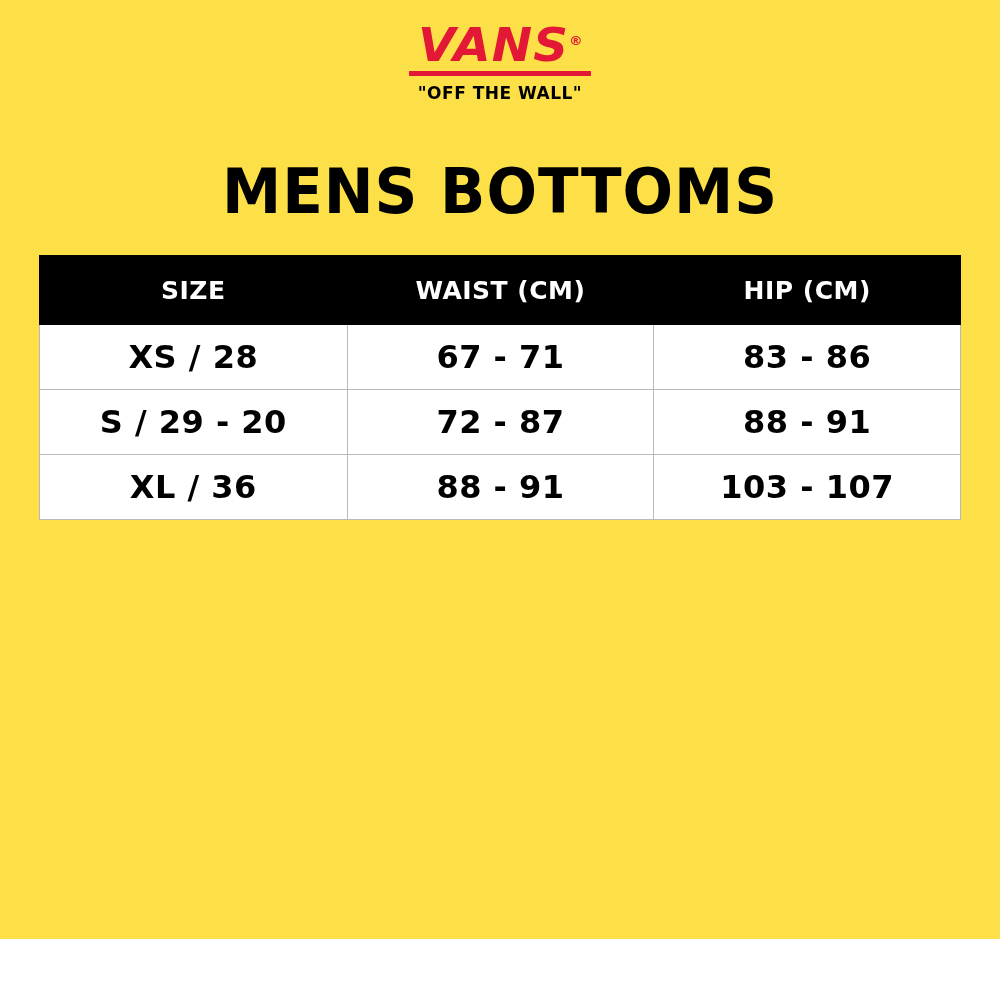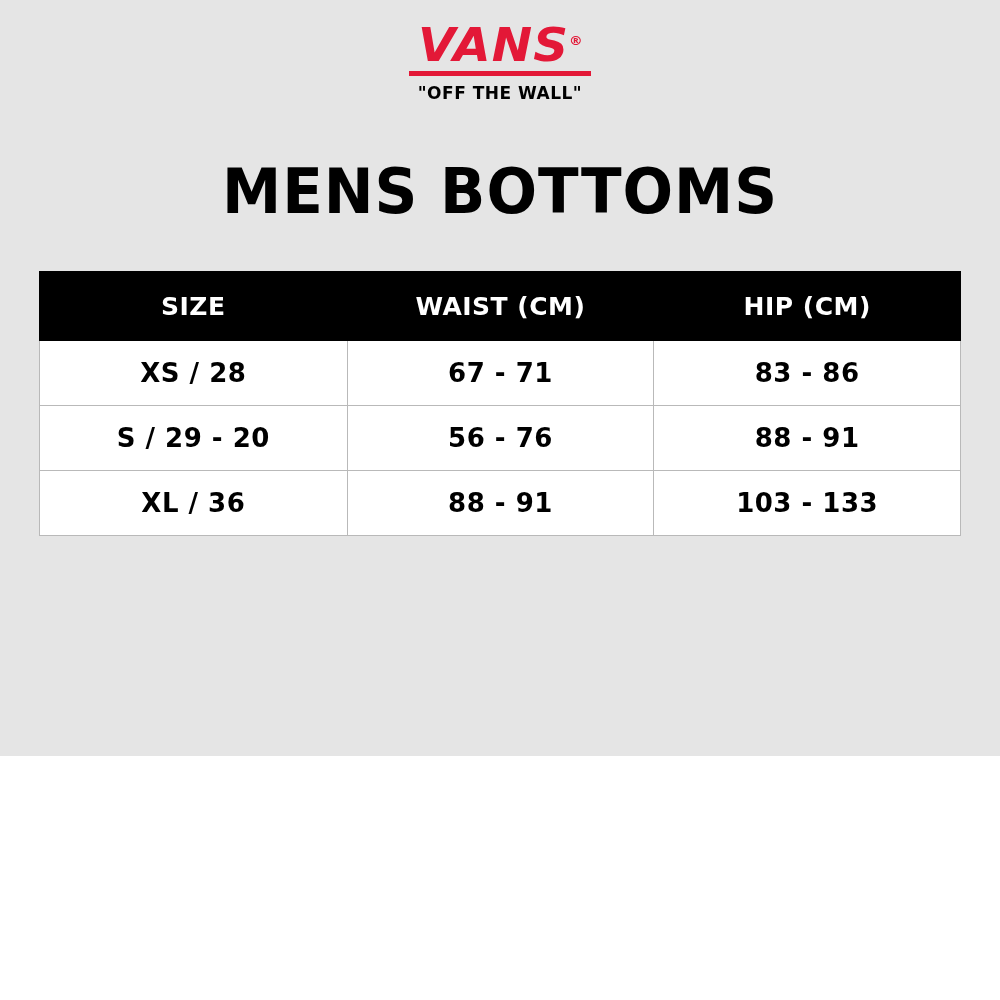--- a/index.html
+++ b/index.html
@@ -9,23 +9,23 @@
   }
   body {
     width: 1000px;
     height: 1000px;
     font-family: "Liberation Sans", sans-serif;
     color: #000000;
     overflow: hidden;
   }
   .page {
     width: 1000px;
-    height: 756px;
+    height: 939px;
     position: relative;
-    background: #e5e5e5;
+    background: #fde047;
     box-sizing: border-box;
   }
 
   
   .brand {
     width: 100%;
     text-align: center;
     padding-top: 22px;
   }
   .brand-wordmark {
@@ -69,21 +69,21 @@
     font-weight: bold;
     font-size: 62px;
     letter-spacing: 1px;
     color: #000000;
     line-height: 1;
     transform: scaleX(0.96);
   }
 
   
   .table-wrap {
-    margin: 48px auto 0 auto;
+    margin: 32px auto 0 auto;
     width: 922px;
   }
   table.size-table {
     width: 100%;
     border-collapse: collapse;
     table-layout: fixed;
   }
   table.size-table thead th {
     background: #000000;
     color: #ffffff;
@@ -96,21 +96,21 @@
     vertical-align: middle;
     border: 1px solid #000000;
   }
   table.size-table tbody td {
     border: 1px solid #B9B9B9;
     height: 62px;
     text-align: center;
     vertical-align: middle;
     font-family: "DejaVu Sans", sans-serif;
     font-weight: bold;
-    font-size: 26px;
+    font-size: 32px;
     letter-spacing: 0.5px;
     color: #000000;
     background: #ffffff;
   }
   table.size-table tbody tr:last-child td {
     border-bottom: 1px solid #B9B9B9;
   }
 </style>
 </head>
 <body>
@@ -142,25 +142,25 @@
         </tr>
       </thead>
       <tbody>
         <tr>
           <td>XS / 28</td>
           <td>67 - 71</td>
           <td>83 - 86</td>
         </tr>
         <tr>
           <td>S / 29 - 20</td>
-          <td>56 - 76</td>
+          <td>72 - 87</td>
           <td>88 - 91</td>
         </tr>
         <tr>
           <td>XL / 36</td>
           <td>88 - 91</td>
-          <td>103 - 133</td>
+          <td>103 - 107</td>
         </tr>
       </tbody>
     </table>
   </div>
 
 </div>
 
 </body></html>

